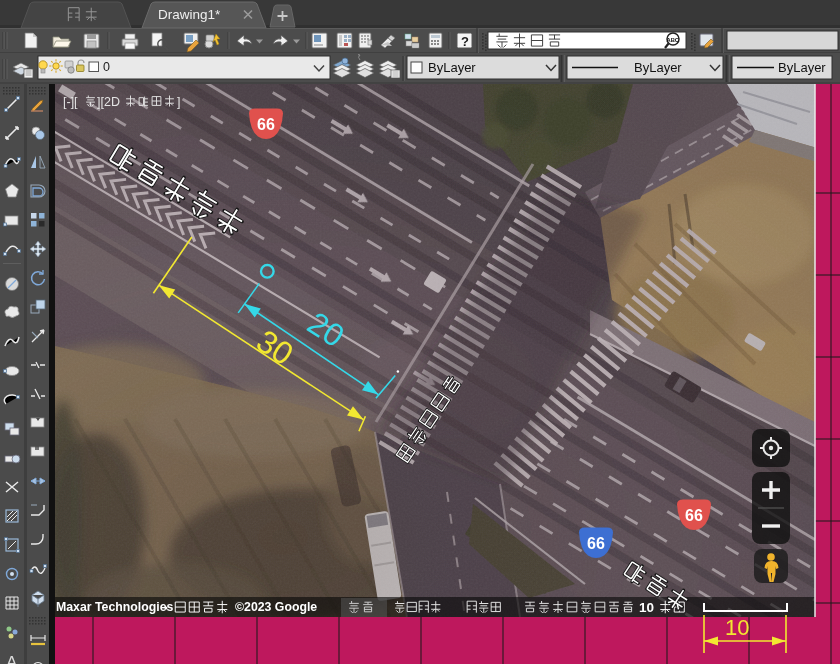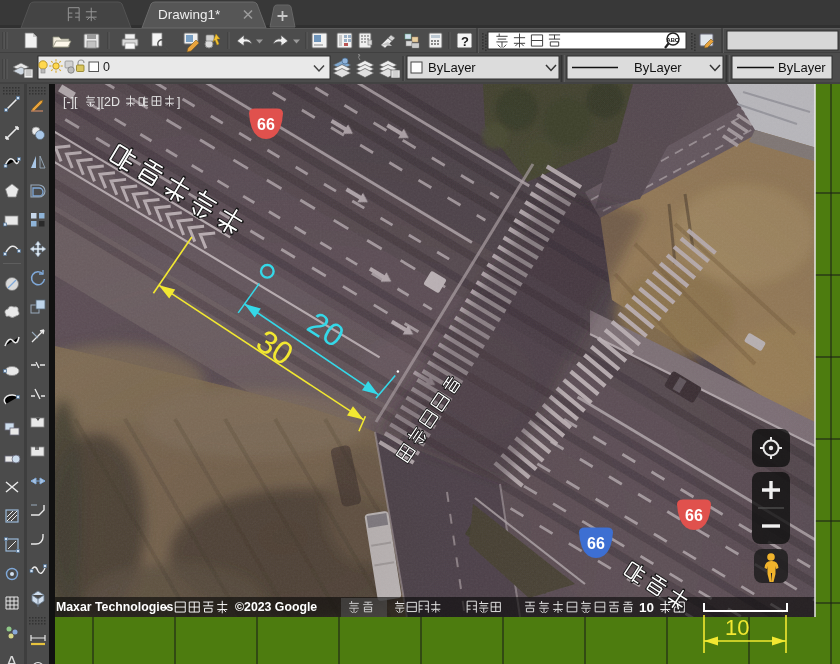--- a/index.html
+++ b/index.html
@@ -1,14 +1,14 @@
 <!DOCTYPE html>
 <html><head><meta charset="utf-8"><style>
 html,body{margin:0;padding:0;background:#000;}
-#root{position:relative;width:840px;height:664px;overflow:hidden;background:#4d7c0f;font-family:"Liberation Sans",sans-serif;}
+#root{position:relative;width:840px;height:664px;overflow:hidden;background:#be185d;font-family:"Liberation Sans",sans-serif;}
 .abs{position:absolute;}
 </style></head><body>
 <div id="root">
 <svg class="abs" style="left:0;top:0" width="840" height="28" viewBox="0 0 840 28">
 <rect width="840" height="28" fill="#383838"></rect>
 <rect y="25" width="840" height="3" fill="#303030"></rect>
 <path d="M21,28 L30,4 Q31,2 34,2 L118,2 Q121,2 122,4 L131,28 Z" fill="#444444" stroke="#535353" stroke-width="1"></path>
 <g transform="translate(67.0,14.5) rotate(0)">
         <g transform="translate(0.0,-6.8) scale(1.350)" opacity="1">
           <path d="M1,0 V10 M9,0 V10 M1,0 H9 M1,4 H4 M6,4 H9 M1,7 H4 M6,7 H9" fill="none" stroke="#989898" stroke-width="0.70" stroke-linecap="butt"></path>

